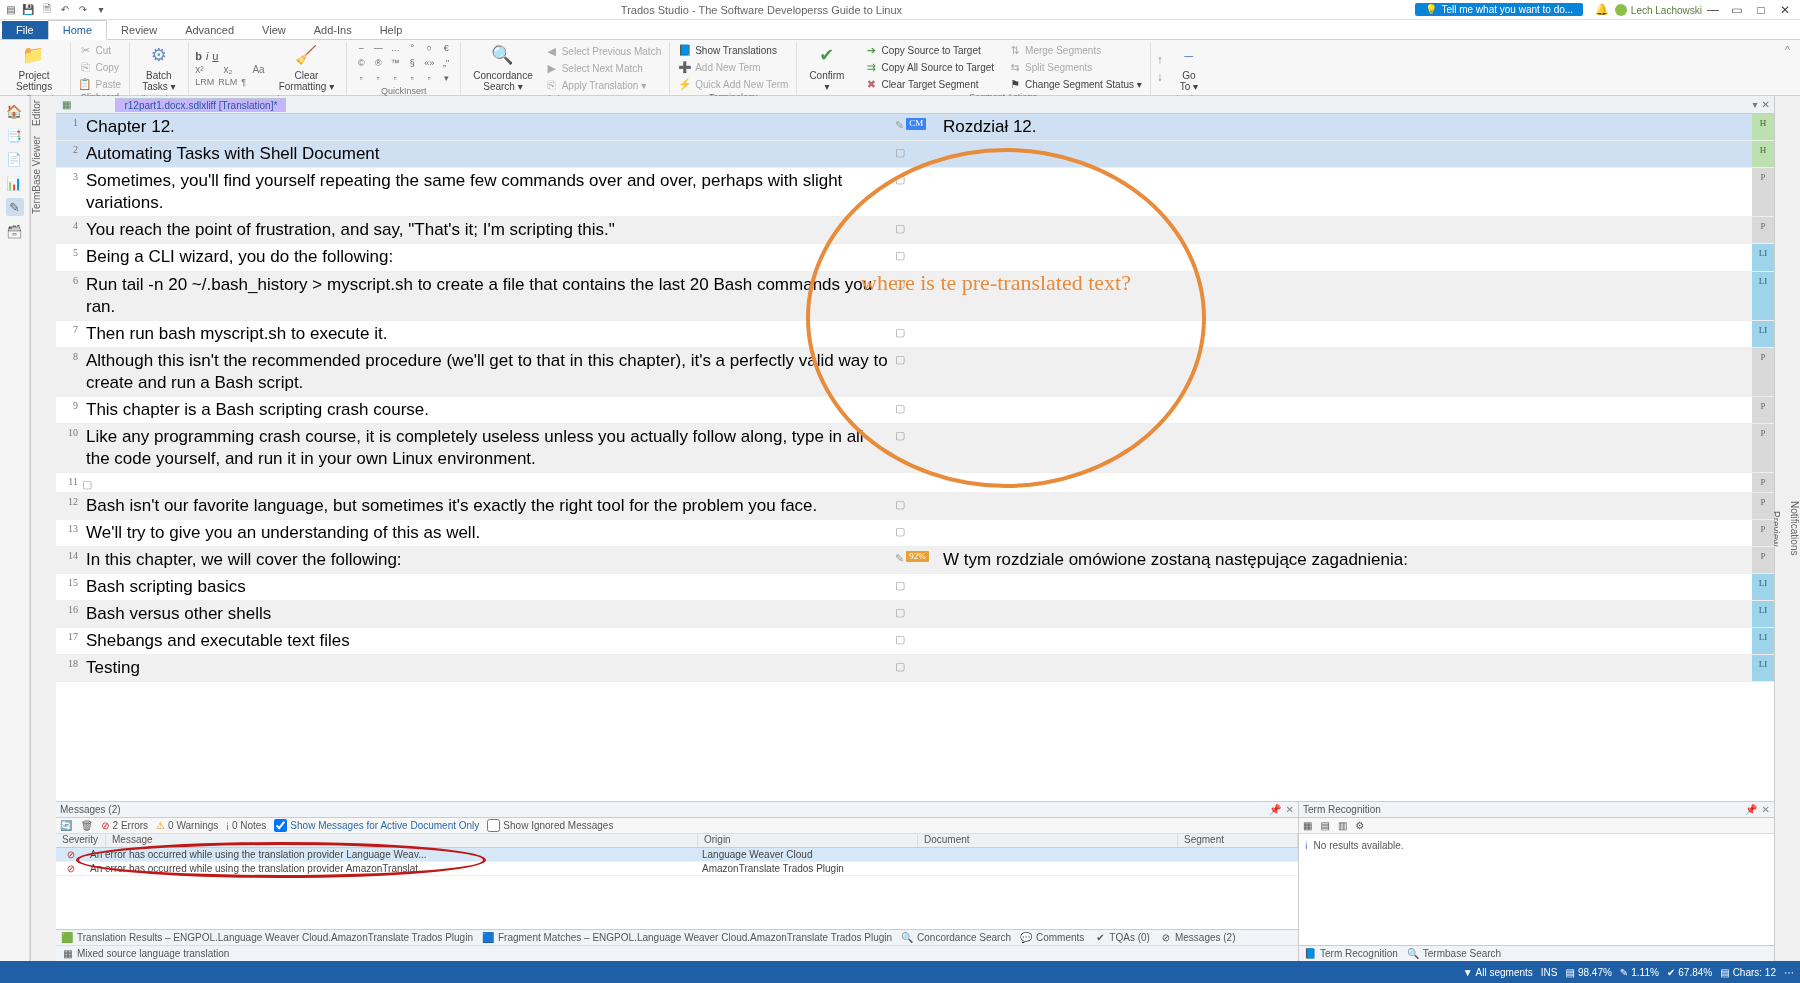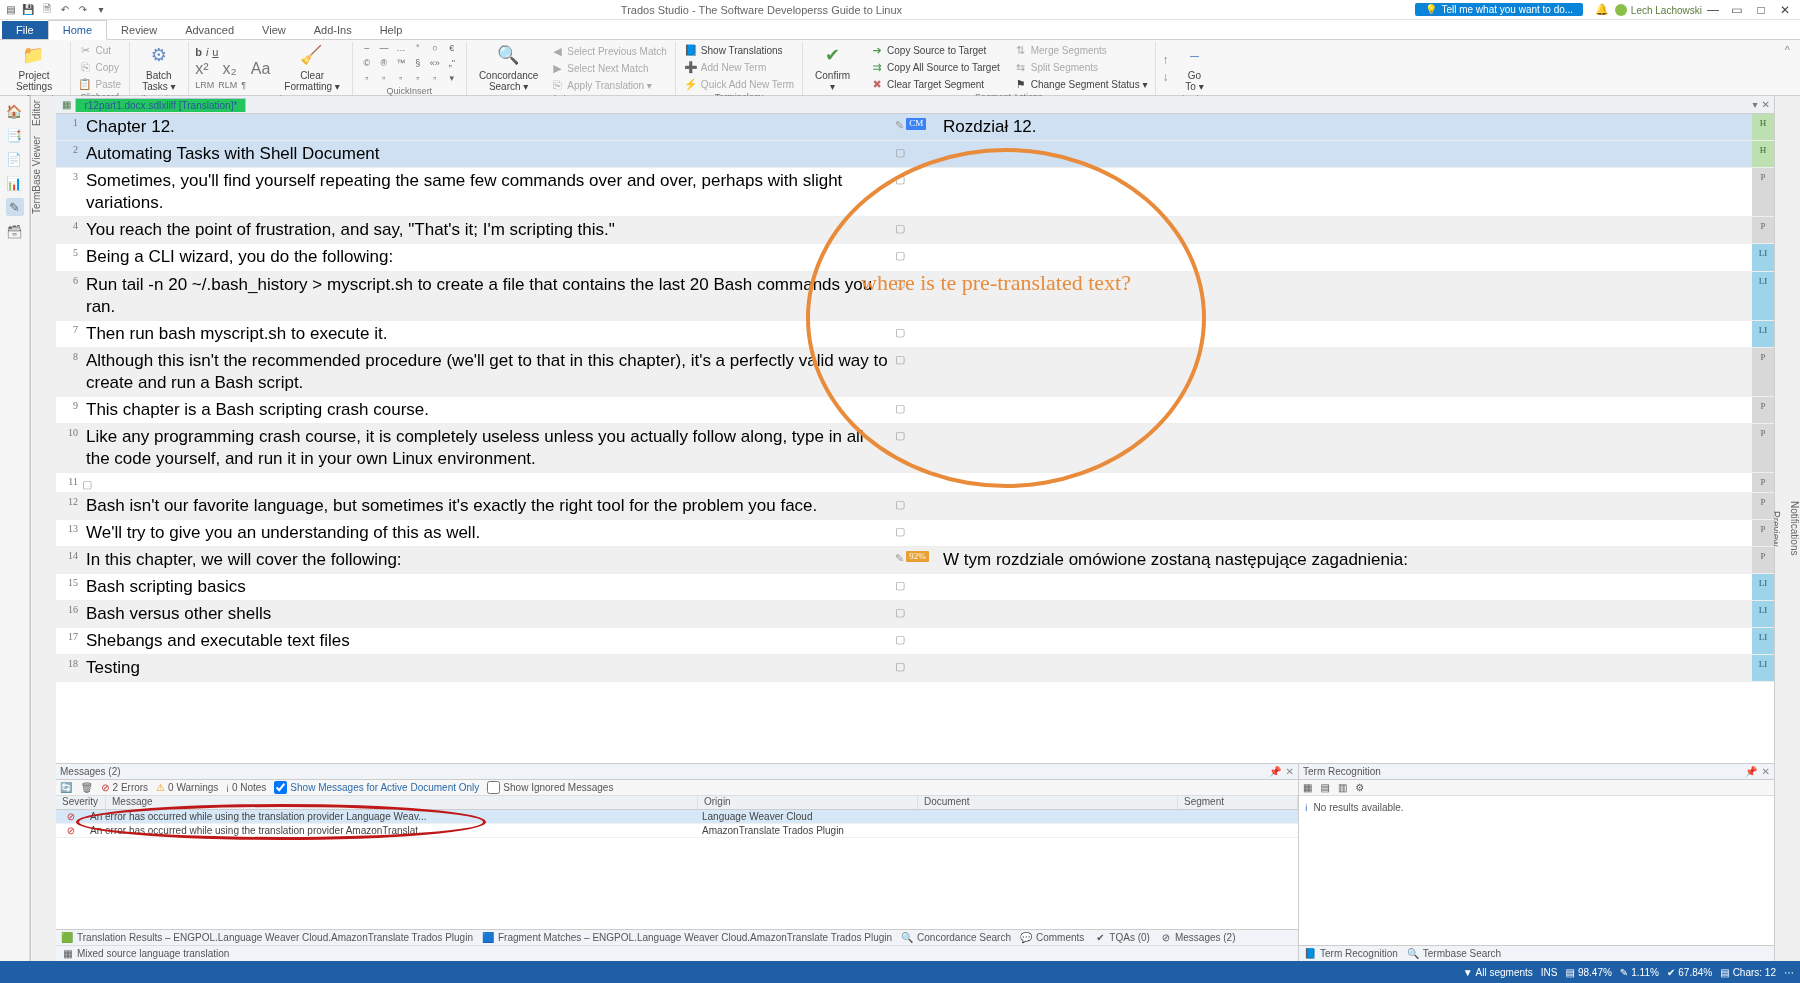--- a/index.html
+++ b/index.html
@@ -40,21 +40,21 @@
 .workarea { position:absolute; top:96px; left:0; right:0; bottom:22px; display:flex; }
 .leftdock { width:26px; background:#f0f0f0; border-right:1px solid #ccc; writing-mode:vertical-rl; transform:rotate(180deg); text-align:center; font-size:10px; color:#666; padding:4px 0; display:flex; justify-content:flex-end; gap:10px; }
 .rightdock { width:26px; background:#f0f0f0; border-left:1px solid #ccc; writing-mode:vertical-rl; text-align:center; font-size:10px; color:#666; padding:4px 0; display:flex; flex-direction:column; gap:8px; }
 .rightdock .ditem { padding:2px 0; }
 .center { flex:1; display:flex; flex-direction:column; position:relative; }
 .iconcol { width:30px; background:#f5f5f5; border-right:1px solid #ddd; display:flex; flex-direction:column; align-items:center; gap:6px; padding-top:6px; }
 .iconcol span { width:18px; height:18px; display:flex; align-items:center; justify-content:center; font-size:13px; color:#666; }
 
 
 .filetab { height:18px; background:#eef1f4; border-bottom:1px solid #ccc; display:flex; align-items:center; padding-left:6px; font-size:10px; color:#555; gap:4px; }
-.filetab .doctab { background:#22c55e; padding:1px 8px; border:1px solid #b9c6d6; border-bottom:none; color:#2a5a9a; }
+.filetab .doctab { background:#c4b5fd; padding:1px 8px; border:1px solid #b9c6d6; border-bottom:none; color:#2a5a9a;margin-left:40px; }
 .filetab .ctrl { margin-left:auto; display:flex; gap:4px; padding-right:4px; color:#777; }
 
 
 .grid { flex:1; overflow:hidden; position:relative; background:#fff; }
 .seg { display:flex; border-bottom:1px solid #eee; font-family: Georgia, 'Times New Roman', serif; font-size:17px; color:#000; line-height:1.3; }
 .seg.striped { background:#f0f0f0; }
 .seg.header { background:#cfe0f2; }
 .seg .num { width:26px; text-align:right; padding:2px 4px 0 0; font-size:10px; color:#777; font-family:'Segoe UI'; flex-shrink:0; }
 .seg .src { flex:1; padding:2px 4px; min-width:0; }
 .seg .mid { width:44px; flex-shrink:0; display:flex; align-items:flex-start; justify-content:flex-start; padding-top:4px; gap:2px; }
@@ -63,21 +63,21 @@
 .seg .tgt { flex:1; padding:2px 4px; min-width:0; }
 .seg .confirm { width:22px; flex-shrink:0; background:#bde0b0; text-align:center; font-size:9px; color:#3a6a2a; font-family:'Segoe UI'; padding-top:4px; }
 .seg .confirm.P { background:#d8d8d8; color:#666; }
 .seg .confirm.LI { background:#9dd4ea; color:#2a5a7a; }
 
 .annot-circle { position:absolute; border:4px solid #e88b3a; border-radius:50%; pointer-events:none; }
 .annot-text { position:absolute; color:#e88b3a; font-size:22px; font-family:'Segoe UI'; pointer-events:none; }
 .annot-ellipse { position:absolute; border:3px solid #c01818; border-radius:50%; pointer-events:none; }
 
 
-.bottompanels { height:198px; display:flex; border-top:1px solid #ccc; }
+.bottompanels { height:160px; display:flex; border-top:1px solid #ccc; }
 .msgpanel { flex:1; display:flex; flex-direction:column; border-right:1px solid #ccc; }
 .trpanel { width:475px; display:flex; flex-direction:column; }
 .panelhead { height:16px; background:#f0f4f8; border-bottom:1px solid #ccc; display:flex; align-items:center; padding:0 4px; font-size:10px; color:#555; }
 .panelhead .pclose { margin-left:auto; display:flex; gap:4px; color:#888; }
 .paneltool { height:16px; background:#f7f7f7; border-bottom:1px solid #ddd; display:flex; align-items:center; gap:8px; padding:0 4px; font-size:10px; color:#555; }
 .paneltool .chip { display:flex; align-items:center; gap:3px; }
 .panelcols { height:14px; background:#eef1f4; border-bottom:1px solid #ccc; display:flex; font-size:10px; color:#555; }
 .panelcols span { padding:0 6px; border-right:1px solid #ddd; }
 .msgrow { height:14px; display:flex; align-items:center; font-size:10px; color:#444; border-bottom:1px solid #f0f0f0; }
 .msgrow.sel { background:#d6e8f7; }
@@ -175,21 +175,21 @@
     <div class="glabel">File Actions</div>
   </div>
   <div class="rgroup">
     <div class="grow">
       <div class="vcol" style="gap:2px">
         <div style="display:flex;gap:4px;font-size:11px;color:#555">
             <b>b</b>
             <i>i</i>
             <u>u</u>
           </div>
-        <div style="display:flex;gap:14px;font-size:16px;color:#777">
+        <div style="display:flex;gap:20px;font-size:10px;color:#777">
             <span>x²</span>
             <span>x₂</span>
             <span>Aa</span>
           </div>
         <div style="display:flex;gap:4px;font-size:9px;color:#777">
             <span>LRM</span>
             <span>RLM</span>
             <span>¶</span>
           </div>
       </div>

